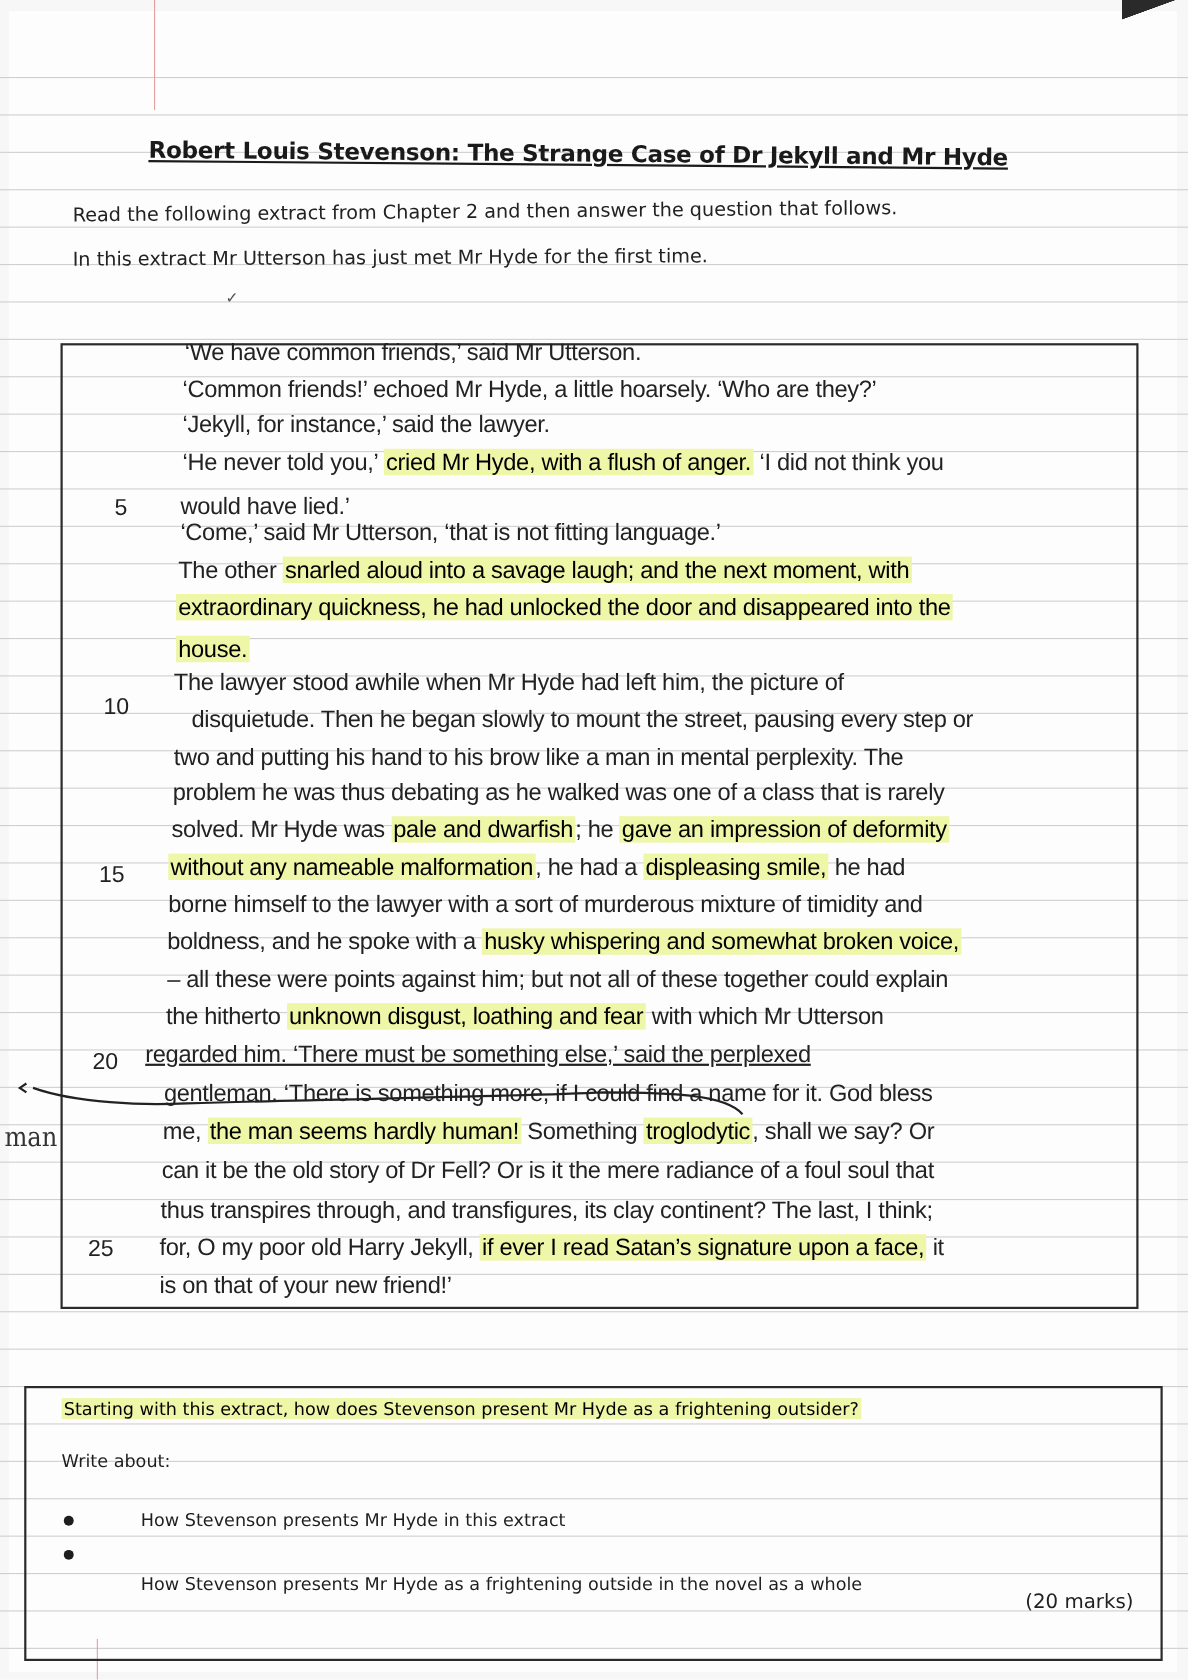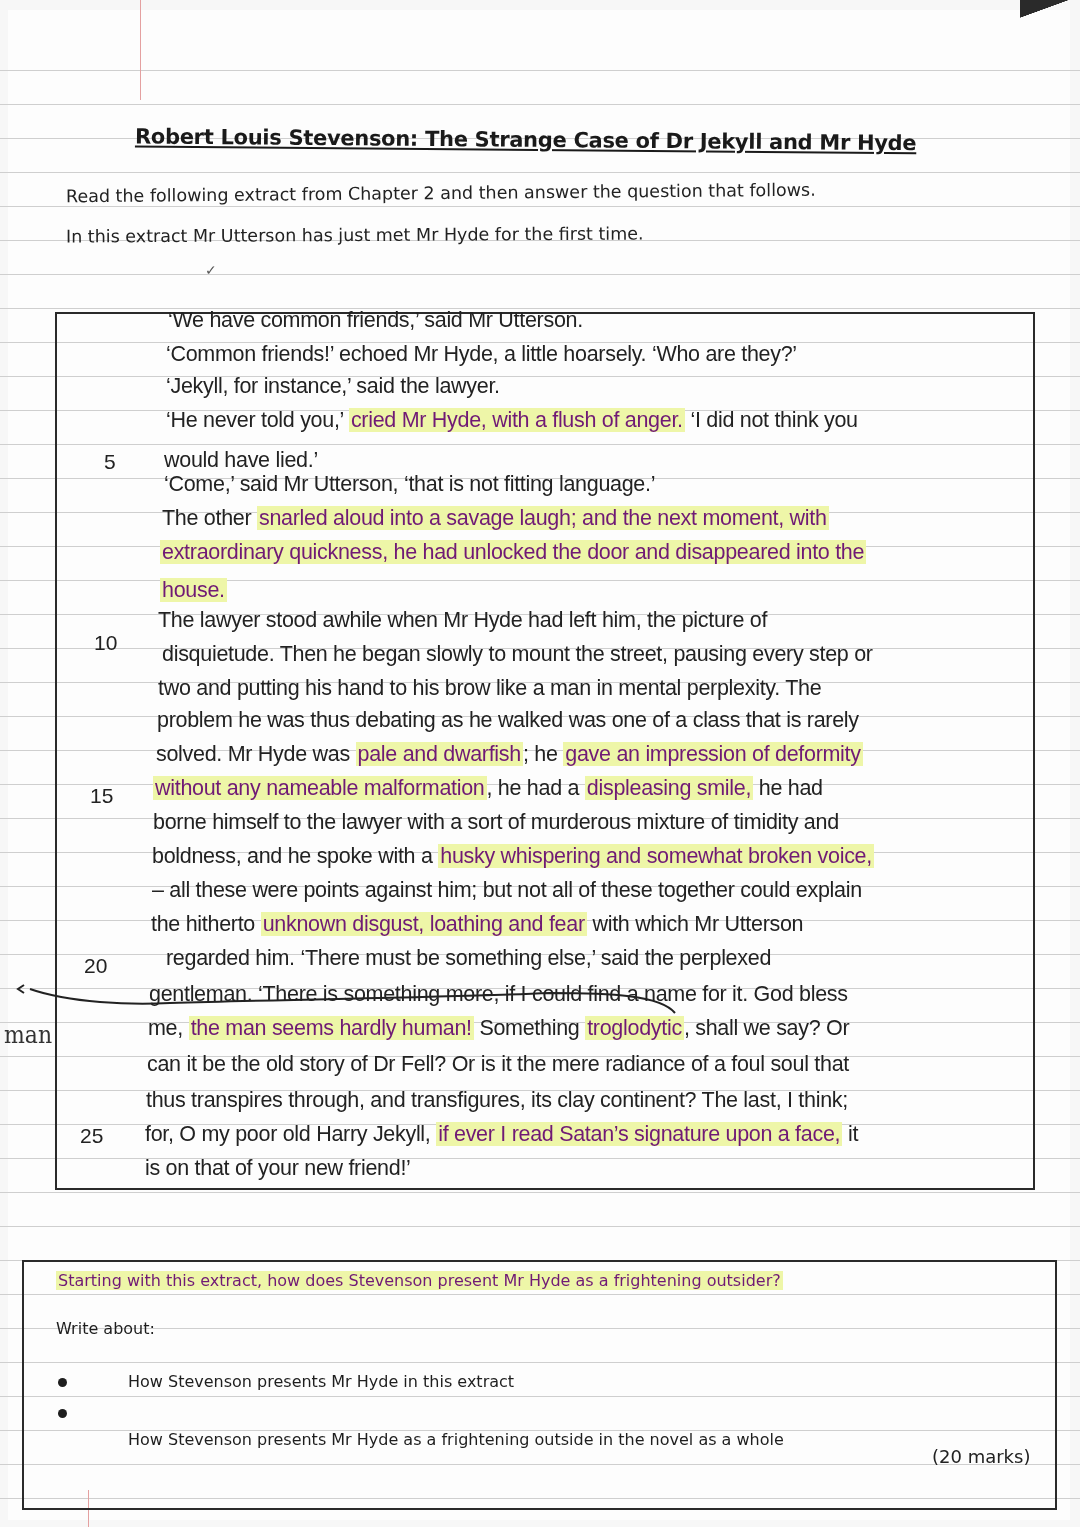--- a/index.html
+++ b/index.html
@@ -30,21 +30,21 @@
     }
     .extract-box {
       position: absolute; left: 55px; top: 312px; width: 980px; height: 878px;
       border: 2px solid #2a2a2a; box-sizing: border-box;
     }
     .line {
       position: absolute; font-size: 21.5px; white-space: nowrap; color: #222;
       letter-spacing: -0.3px;
     }
     .lnum { position: absolute; font-size: 21px; color: #222; }
-    .hl { background: #eef6a8; color: #701a75; padding: 0 2px; }
+    .hl { background: #eef6a8; color: #000000; padding: 0 2px; }
     .annot-arrow { position: absolute; left: 10px; top: 975px; width: 680px; height: 40px; }
     .annot-man {
       position: absolute; left: 4px; top: 1022px; font-family: "DejaVu Serif", serif;
       font-size: 22px; color: #333; transform: scaleY(1.1);
     }
     .q-box {
       position: absolute; left: 22px; top: 1260px; width: 1035px; height: 250px;
       border: 2px solid #2a2a2a; box-sizing: border-box;
     }
     .q-text {
@@ -119,30 +119,30 @@
     <div class="line" style="left: 168px; top: 308px;"><span>‘We have common friends,’ said Mr Utterson.</span></div>
     <div class="line" style="left: 166px; top: 342px;"><span>‘Common friends!’ echoed Mr Hyde, a little hoarsely.  ‘Who are they?’</span></div>
     <div class="line" style="left: 166px; top: 374px;"><span>‘Jekyll, for instance,’ said the lawyer.</span></div>
     <div class="line" style="left: 166px; top: 408px;"><span>‘He never told you,’ </span><span class="hl">cried Mr Hyde, with a flush of anger.</span><span> ‘I did not think you</span></div>
     <div class="line" style="left: 164px; top: 448px;"><span>would have lied.’</span></div>
     <div class="line" style="left: 164px; top: 472px;"><span>‘Come,’ said Mr Utterson, ‘that is not fitting language.’</span></div>
     <div class="line" style="left: 162px; top: 506px;"><span>The other </span><span class="hl">snarled aloud into a savage laugh; and the next moment, with</span></div>
     <div class="line" style="left: 160px; top: 540px;"><span class="hl">extraordinary quickness, he had unlocked the door and disappeared into the</span></div>
     <div class="line" style="left: 160px; top: 578px;"><span class="hl">house.</span></div>
     <div class="line" style="left: 158px; top: 608px;"><span>The lawyer stood awhile when Mr Hyde had left him, the picture of</span></div>
-    <div class="line" style="left: 162px; top: 642px;"><span>disquietude.  Then he began slowly to mount the street, pausing every step or</span></div>
+    <div class="line" style="left: 174px; top: 642px;"><span>disquietude.  Then he began slowly to mount the street, pausing every step or</span></div>
     <div class="line" style="left: 158px; top: 676px;"><span>two and putting his hand to his brow like a man in mental perplexity.  The</span></div>
     <div class="line" style="left: 157px; top: 708px;"><span>problem he was thus debating as he walked was one of a class that is rarely</span></div>
     <div class="line" style="left: 156px; top: 742px;"><span>solved.  Mr Hyde was </span><span class="hl">pale and dwarfish</span><span>; he </span><span class="hl">gave an impression of deformity</span></div>
     <div class="line" style="left: 153px; top: 776px;"><span class="hl">without any nameable malformation</span><span>, he had a </span><span class="hl">displeasing smile,</span><span> he had</span></div>
     <div class="line" style="left: 153px; top: 810px;"><span>borne himself to the lawyer with a sort of murderous mixture of timidity and</span></div>
     <div class="line" style="left: 152px; top: 844px; text-align: right;"><span>boldness, and he spoke with a </span><span class="hl">husky whispering and somewhat broken voice,</span></div>
     <div class="line" style="left: 152px; top: 878px;"><span>– all these were points against him; but not all of these together could explain</span></div>
     <div class="line" style="left: 151px; top: 912px;"><span>the hitherto </span><span class="hl">unknown disgust, loathing and fear</span><span> with which Mr Utterson</span></div>
-    <div class="line" style="left: 166px; top: 946px;"><span>regarded him.  ‘There must be something else,’ said the perplexed</span></div>
+    <div class="line" style="left: 132px; top: 946px; text-decoration: underline;"><span>regarded him.  ‘There must be something else,’ said the perplexed</span></div>
     <div class="line" style="left: 149px; top: 982px;"><span>gentleman.  ‘There is something more, if I could find a name for it.  God bless</span></div>
     <div class="line" style="left: 148px; top: 1016px;"><span>me, </span><span class="hl">the man seems hardly human!</span><span>  Something </span><span class="hl">troglodytic</span><span>, shall we say? Or</span></div>
     <div class="line" style="left: 147px; top: 1052px;"><span>can it be the old story of Dr Fell? Or is it the mere radiance of a foul soul that</span></div>
     <div class="line" style="left: 146px; top: 1088px;"><span>thus transpires through, and transfigures, its clay continent?  The last, I think;</span></div>
     <div class="line" style="left: 145px; top: 1122px;"><span>for, O my poor old Harry Jekyll, </span><span class="hl">if ever I read Satan’s signature upon a face,</span><span> it</span></div>
     <div class="line" style="left: 145px; top: 1156px;"><span>is on that of your new friend!’</span></div>
   </div>
 
 <div class="lnum" style="left:104px; top:450px;">5</div>
 <div class="lnum" style="left:94px; top:616px;margin-top:15px;">10</div>

